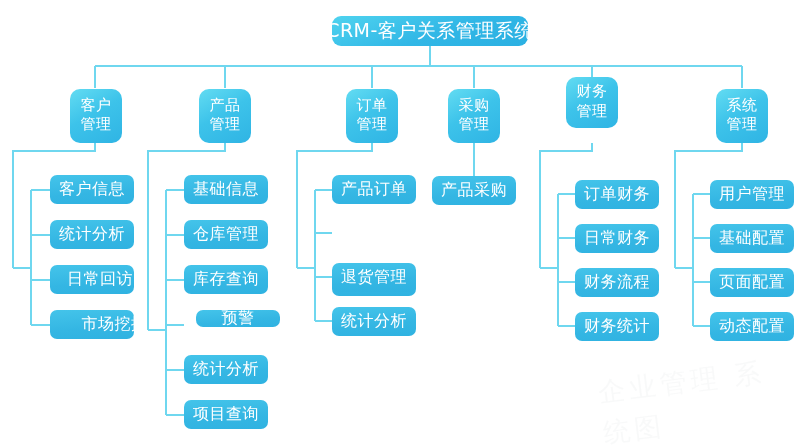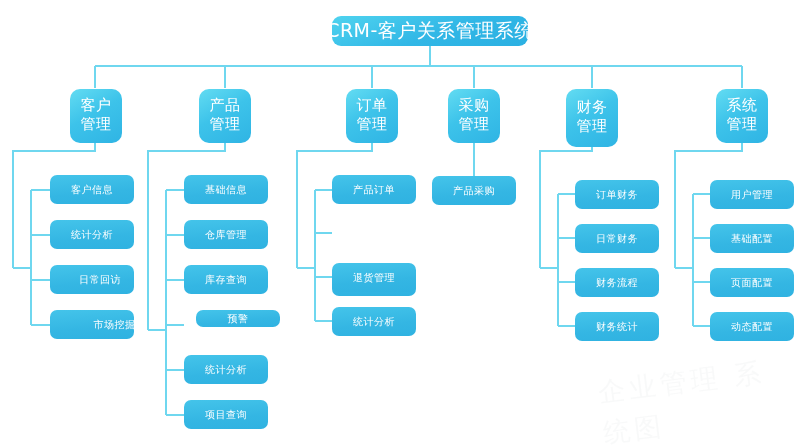--- a/index.html
+++ b/index.html
@@ -40,21 +40,21 @@
   }
   .node.lvl2{
     font-size:15px;
     line-height:1.28;
     border-radius:10px;
     background:linear-gradient(150deg,#63dcf2 0%,#3dc3ea 45%,#2fb4e4 100%);
     font-family:Liberation Mono, monospace;
   }
   .node.lvl2 span{ display:block; }
   .node.lvl3{
-    font-size:10px;
+    font-size:16px;
     border-radius:7px;
     background:linear-gradient(175deg,#44c4ea 0%,#34b6e3 60%,#2fb2e1 100%);
   }
   .watermark{
     position:absolute;
     right:8px; bottom:6px;
     width:190px; height:78px;
     opacity:.035;
     color:#5a6a74;
     font-size:27px;
@@ -154,21 +154,21 @@
     </div>
   </div>
 
   <div class="node lvl2" style="left:448px; top:89px; width:52px; height:54px;">
     <div>
       <span>采购</span>
       <span>管理</span>
     </div>
   </div>
 
-  <div class="node lvl2" style="left:566px; top:89px; width:52px; height:58px;">
+  <div class="node lvl2" style="left:566px; top:77px; width:52px; height:51px;">
     <div>
       <span>财务</span>
       <span>管理</span>
     </div>
   </div>
 
   <div class="node lvl2" style="left:716px; top:89px; width:52px; height:54px;">
     <div>
       <span>系统</span>
       <span>管理</span>

